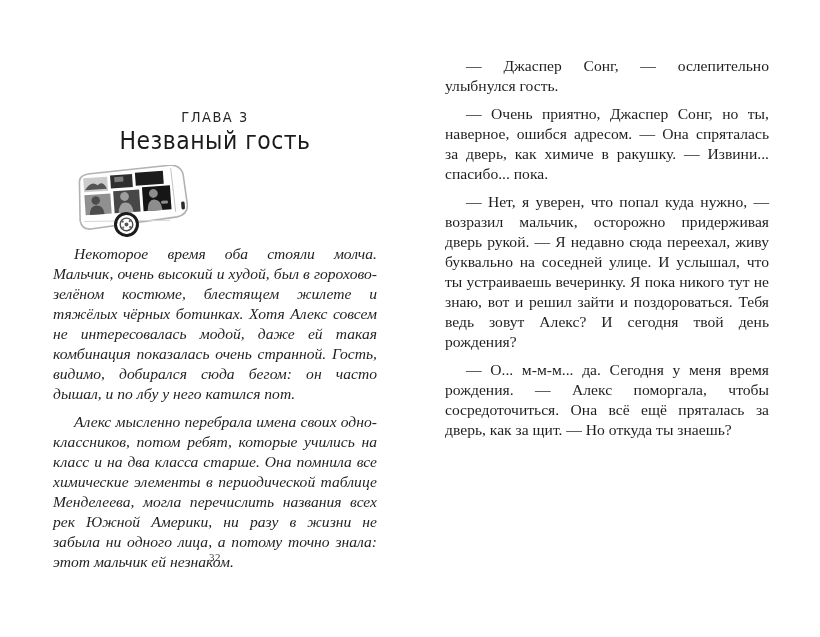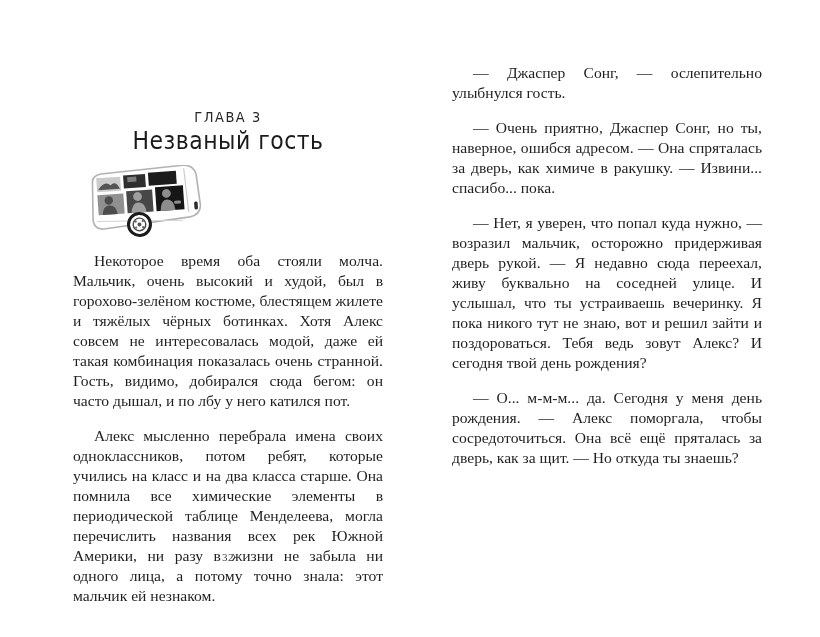--- a/index.html
+++ b/index.html
@@ -6,21 +6,21 @@
   body {
     width: 820px; height: 637px;
     background: #ffffff;
     font-family: "Liberation Serif", serif;
     color: #1f1f1f;
     overflow: hidden;
   }
   .spread { position: relative; width: 820px; height: 637px; display: flex; }
   .page { position: relative; width: 410px; height: 637px; background: #fff; }
   .col { position: absolute; top: 0; width: 340px; height: 637px; }
-  .page.left  .col { left: 58px; }
+  .page.left  .col { left: 45px; }
   .page.right .col { left: 27px; }
 
   .chapter-label {
     position: absolute; top: 110px; left: 0; width: 100%;
     text-align: center;
     font-family: "DejaVu Sans", sans-serif;
     font-size: 13px; letter-spacing: 1.5px;
     color: #262626;
     transform: scaleY(1.08);
   }
@@ -33,23 +33,23 @@
     transform: scaleY(1.1);
   }
   .bus-wrap { position: absolute; top: 165px; left: 24px; width: 126px; height: 76px; }
 
   .body-text {
     position: absolute; left: 0; width: 340px;
     text-align: justify;
     font-size: 15.6px; line-height: 20px;
     hyphens: auto;
   }
-  .page.left  .body-text { top: 236px; }
+  .page.left  .body-text { top: 236px; font-style: italic; }
   .page.right .body-text { top: 48px; }
-  .body-text p { margin: 15px; text-indent: 21px; }
+  .body-text p { margin: 8px; text-indent: 21px; }
 
   .pagenum {
     position: absolute; top: 551px; left: 0; width: 100%;
     text-align: center;
     font-size: 11px; color: #3c3c3c;
     letter-spacing: 0.5px;
   }
 </style>
 </head>
 <body>
@@ -120,19 +120,19 @@
     </div>
   </div>
 
   <div class="page right">
     <div class="col">
 
       <div class="body-text">
         <p>— Джаспер Сонг, — ослепительно улыбнулся гость.</p>
         <p>— Очень приятно, Джаспер Сонг, но ты, навер­ное, ошибся адресом. — Она спряталась за дверь, как химиче в ракушку. — Извини... спасибо... пока.</p>
         <p>— Нет, я уверен, что попал куда нужно, — воз­разил мальчик, осторожно придерживая дверь ру­кой. — Я недавно сюда переехал, живу буквально на соседней улице. И услышал, что ты устраиваешь вечеринку. Я пока никого тут не знаю, вот и ре­шил зайти и поздороваться. Тебя ведь зовут Алекс? И сегодня твой день рождения?</p>
-        <p>— О... м-м-м... да. Сегодня у меня день рожде­ния. — Алекс поморгала, чтобы сосредоточиться. Она всё ещё пряталась за дверь, как за щит. — Но откуда ты знаешь?</p>
+        <p>— О... м-м-м... да. Сегодня у меня время рожде­ния. — Алекс поморгала, чтобы сосредоточиться. Она всё ещё пряталась за дверь, как за щит. — Но откуда ты знаешь?</p>
       </div>
 
     </div>
   </div>
 
 </div>
 
 </body></html>

